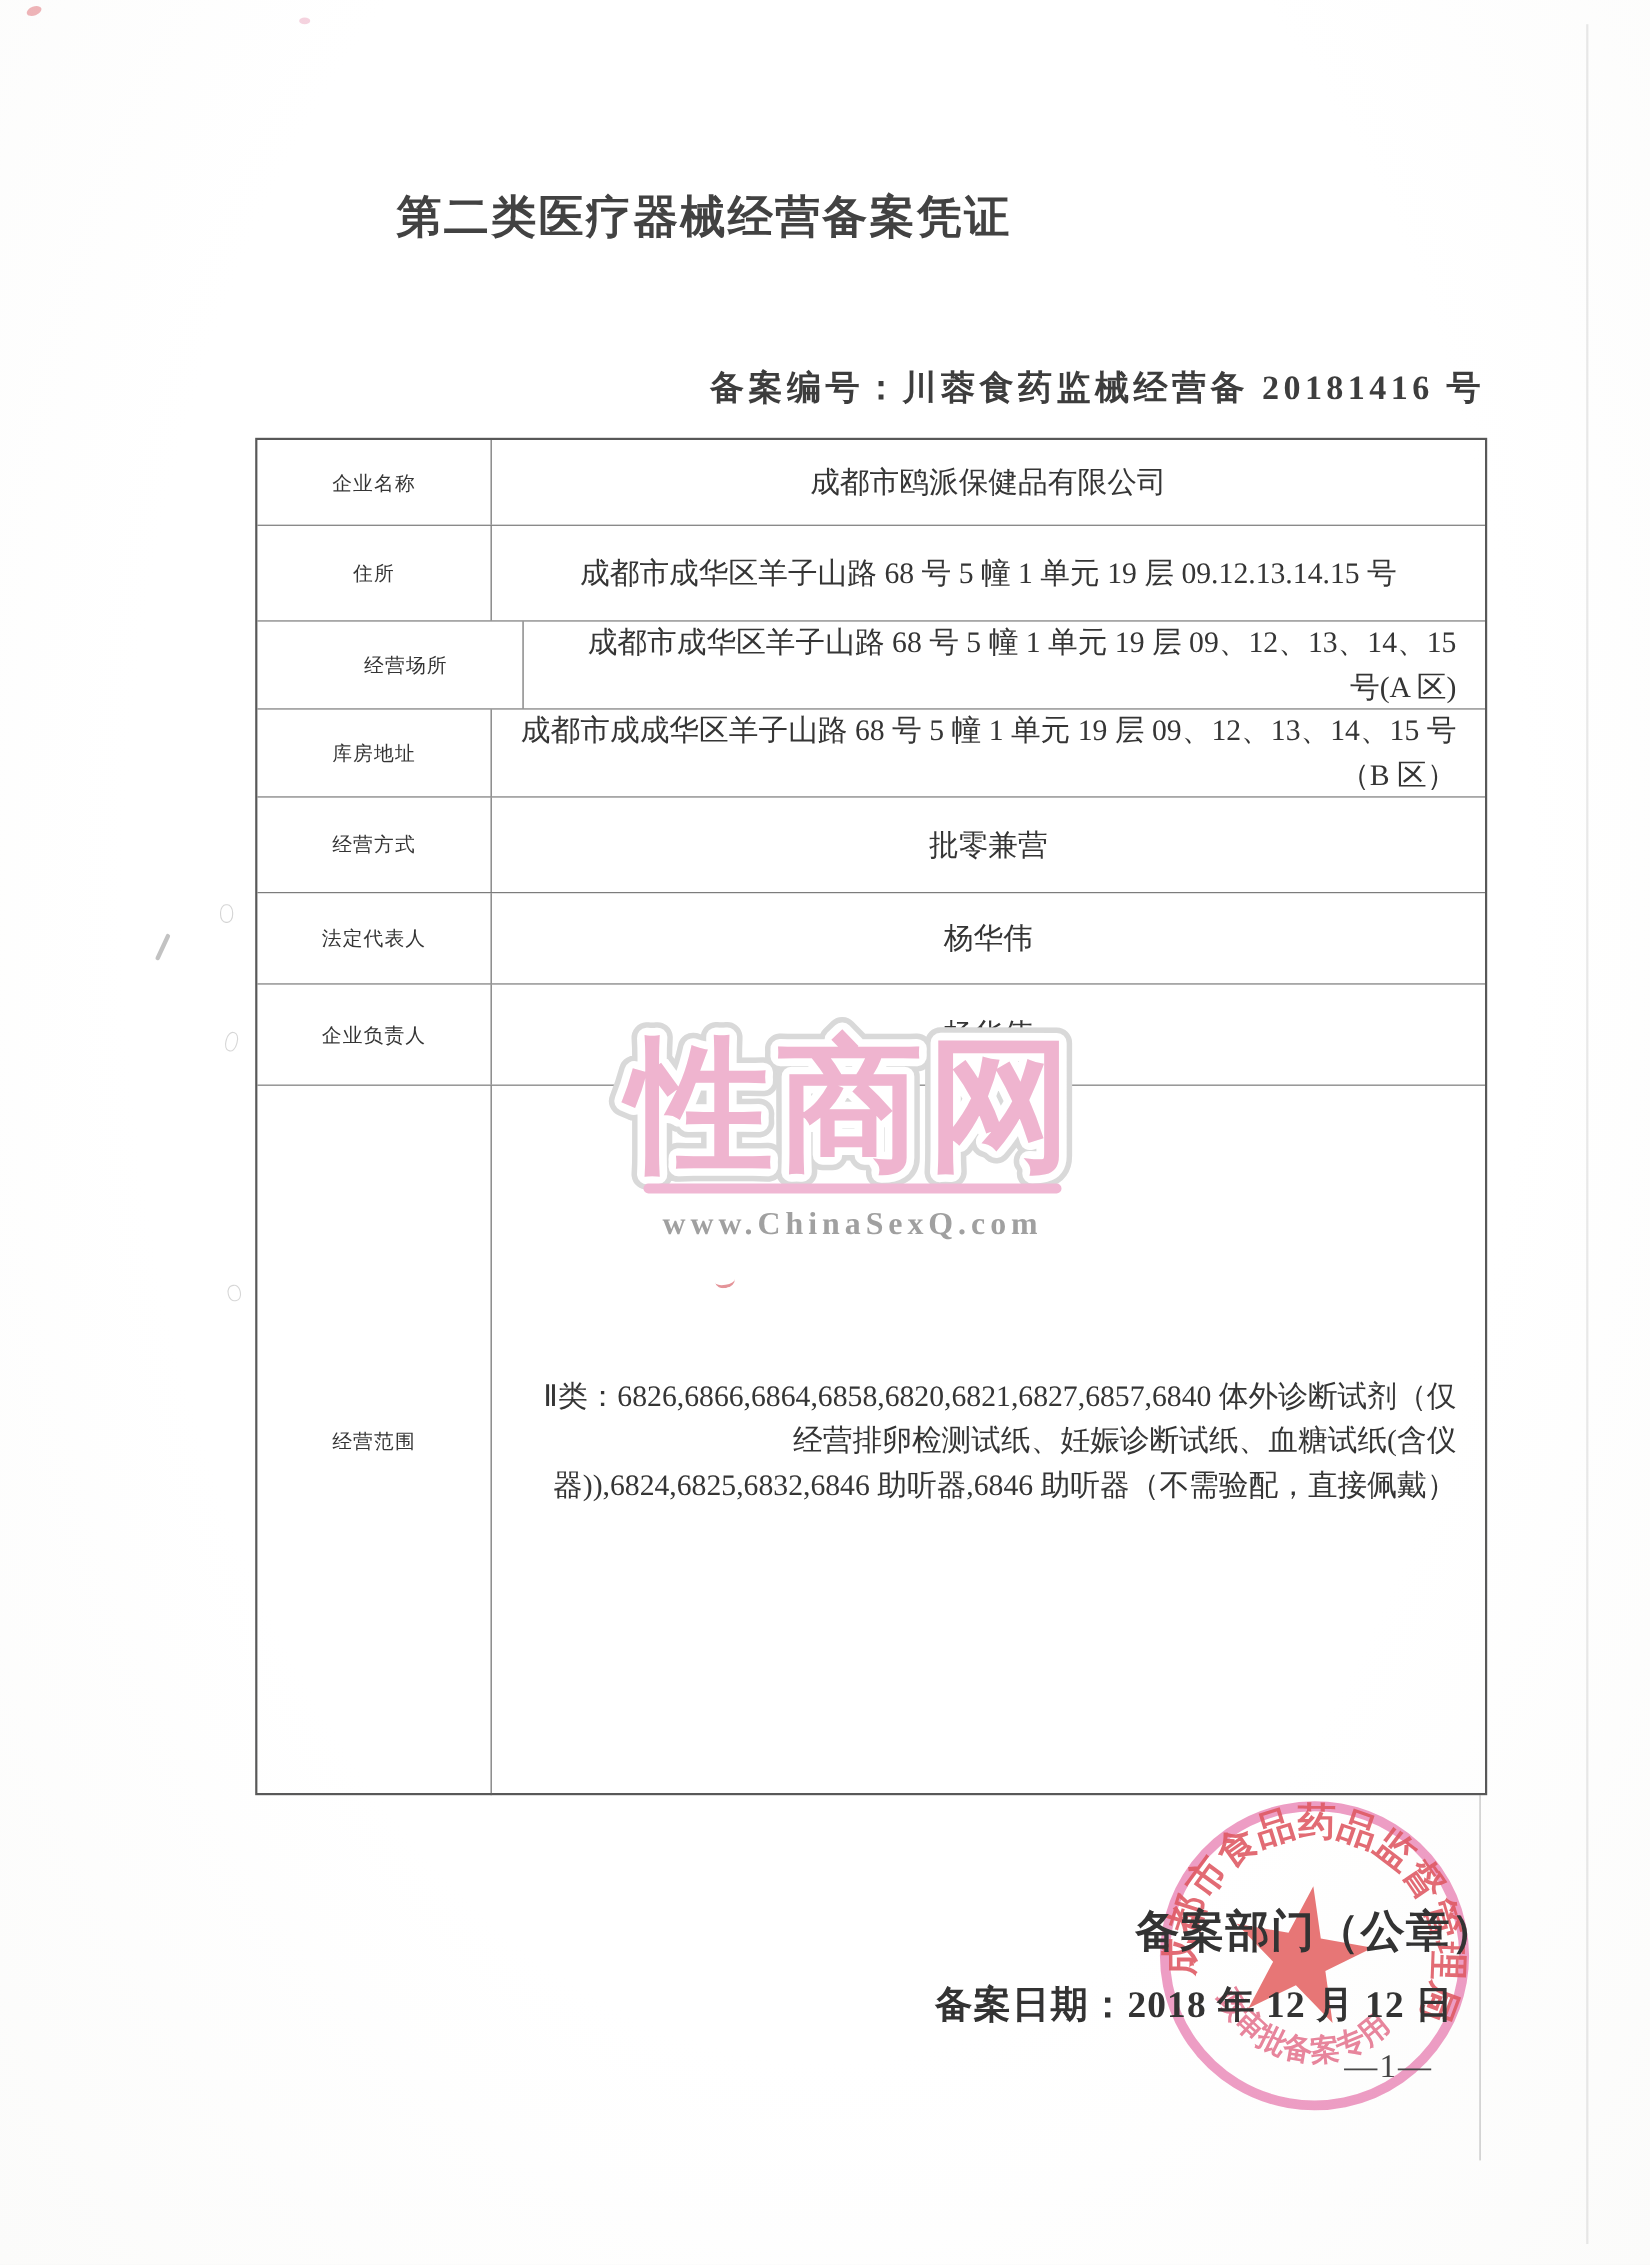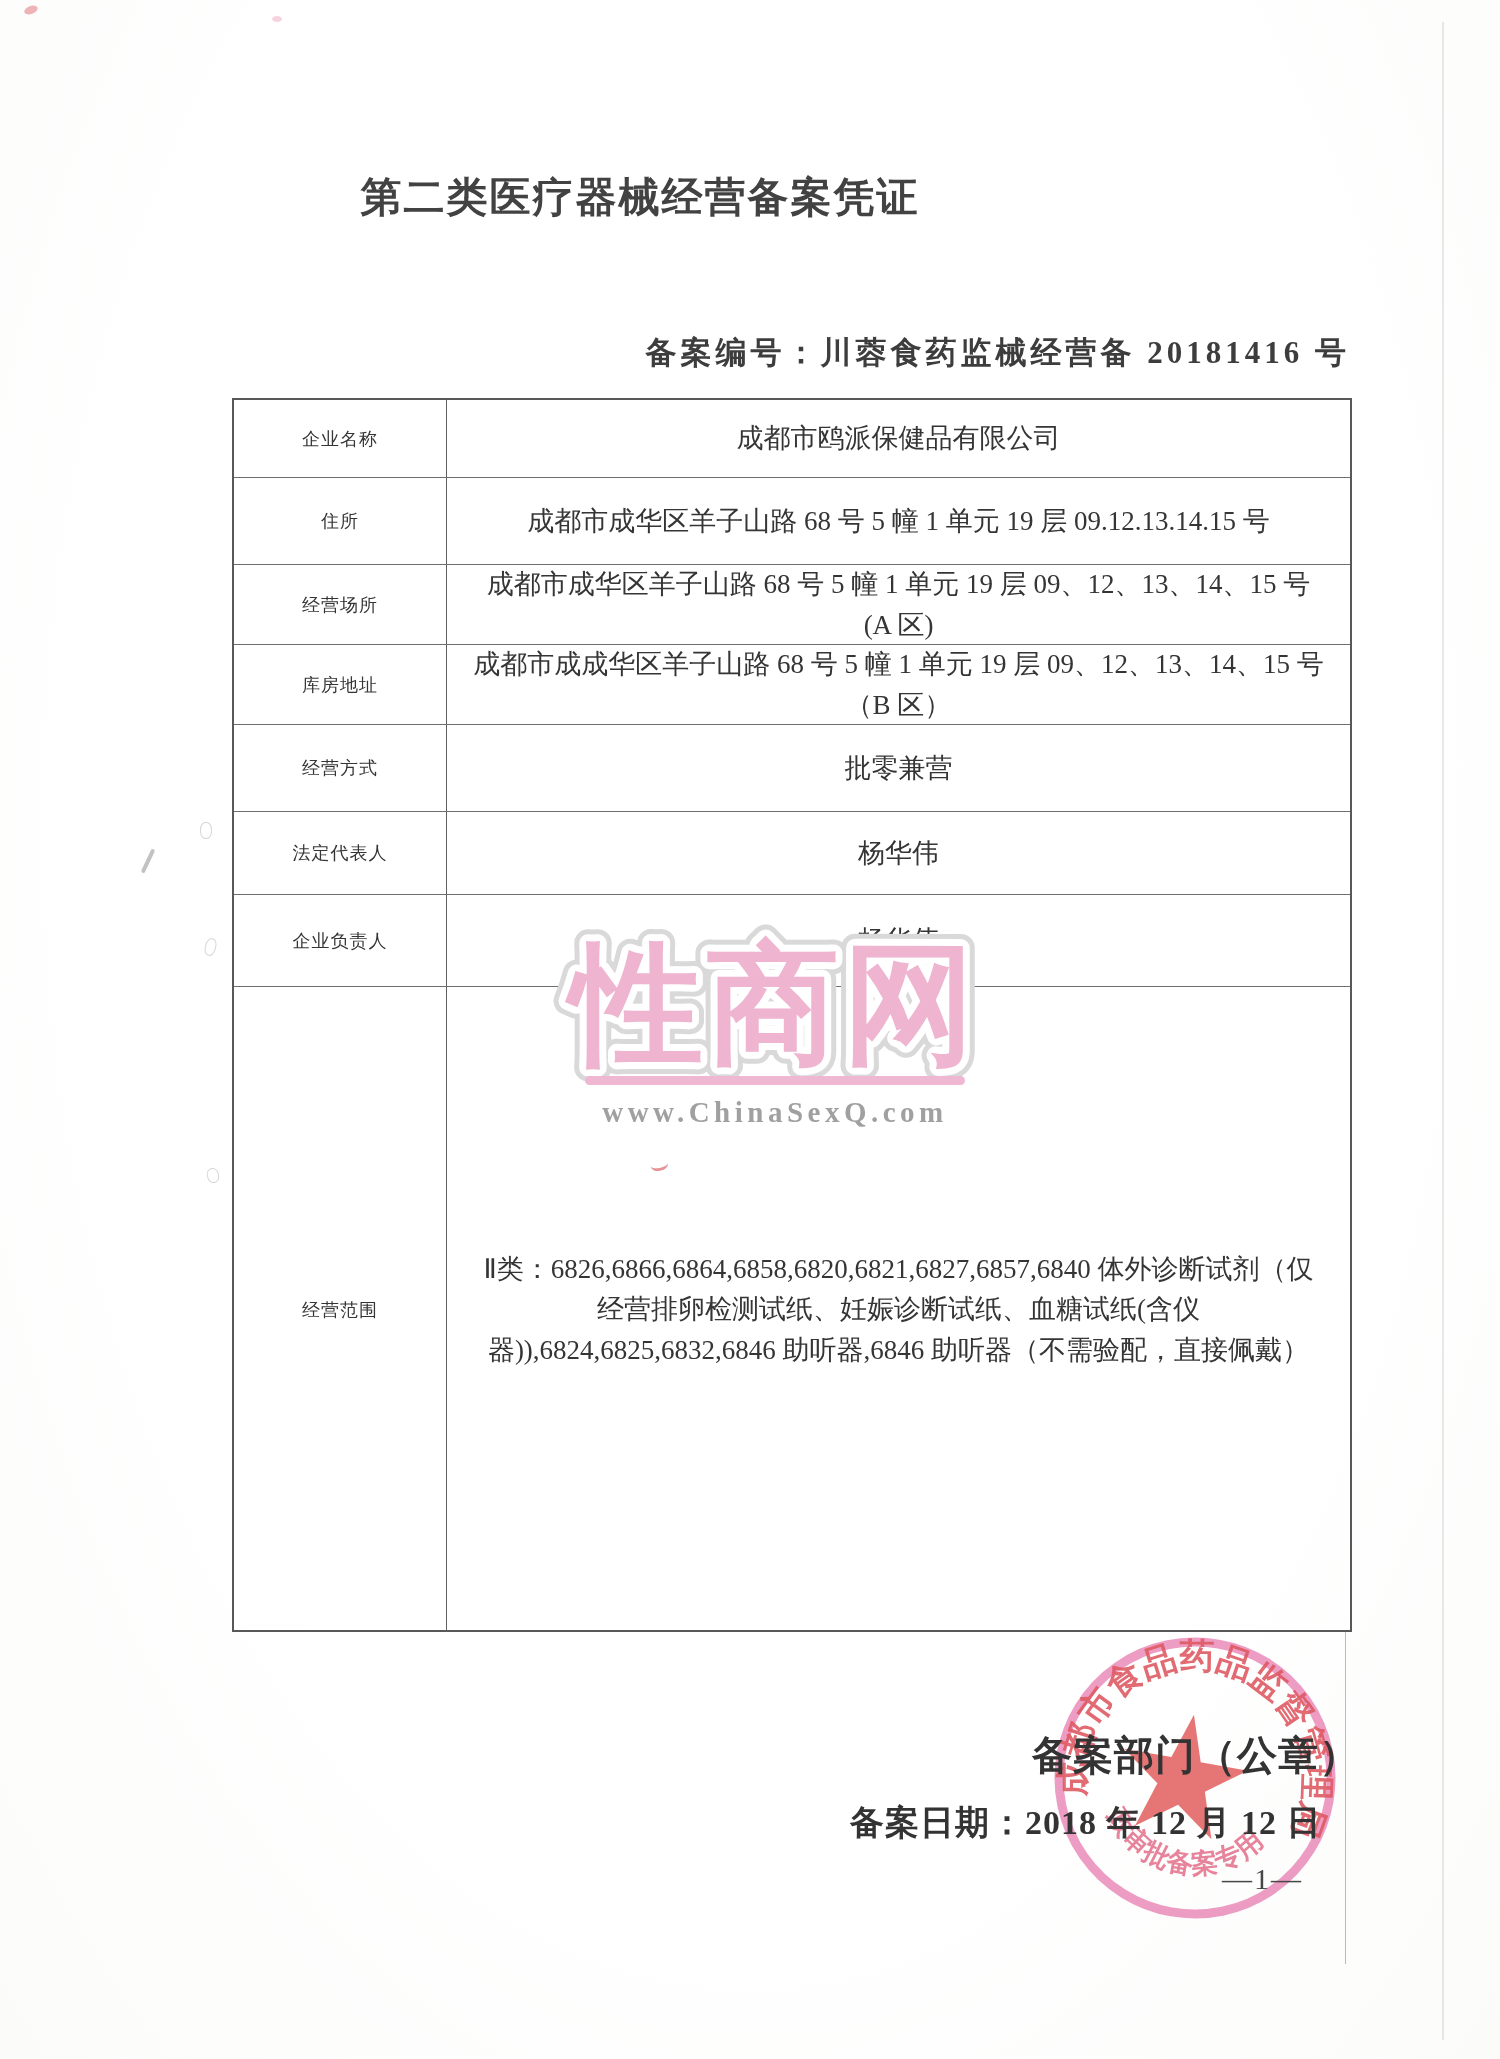--- a/index.html
+++ b/index.html
@@ -30,21 +30,21 @@
   }
   .t-row{display:flex;border-bottom:1px solid #6e6e6e;box-sizing:border-box;flex:none;}
   .t-row.last{border-bottom:none;}
   .cell-label{
     width:213px;border-right:1px solid #606060;box-sizing:border-box;
     display:flex;align-items:center;justify-content:center;
     font-size:18px;color:#353535;letter-spacing:1px;flex:none;
   }
   .cell-value{
     flex:1;display:flex;align-items:center;justify-content:center;
-    font-size:27px;color:#353535;text-align:center;
+    font-size:27px;color:#353535;text-align:right;
     padding:0 26px;box-sizing:border-box;line-height:1.5;
   }
   .watermark{position:absolute;left:540px;top:900px;z-index:4;}
   .footer-text{position:absolute;z-index:7;font-weight:700;color:#333;}
   .dept-line{top:1728px;left:1032px;font-size:40px;letter-spacing:1px;}
   .date-line{top:1800px;left:850px;font-size:34px;letter-spacing:1px;}
   .page-number{top:1862px;left:1222px;font-size:30px;font-weight:400;color:#474747;letter-spacing:2px;}
   .stamp{position:absolute;left:1035px;top:1612px;z-index:6;}
   .artifact{position:absolute;z-index:1;}
   .a-red-top{left:24px;top:6px;width:14px;height:8px;background:rgba(215,70,80,.40);border-radius:50%;transform:rotate(-20deg);}
@@ -68,21 +68,21 @@
 
   <div class="cert-table">
     <div class="t-row" style="height:78px;">
       <div class="cell-label">企业名称</div>
       <div class="cell-value">成都市鸥派保健品有限公司</div>
     </div>
     <div class="t-row" style="height:87px;">
       <div class="cell-label">住所</div>
       <div class="cell-value">成都市成华区羊子山路 68 号 5 幢 1 单元 19 层 09.12.13.14.15 号</div>
     </div>
-    <div class="t-row" style="height:80px;">
+    <div class="t-row" style="height:80px;padding-left:29px;">
       <div class="cell-label">经营场所</div>
       <div class="cell-value">成都市成华区羊子山路 68 号 5 幢 1 单元 19 层 09、12、13、14、15 号(A 区)</div>
     </div>
     <div class="t-row" style="height:80px;">
       <div class="cell-label">库房地址</div>
       <div class="cell-value">成都市成成华区羊子山路 68 号 5 幢 1 单元 19 层 09、12、13、14、15 号（B 区）</div>
     </div>
     <div class="t-row" style="height:87px;font-family:Liberation Serif, serif;">
       <div class="cell-label">经营方式</div>
       <div class="cell-value">批零兼营</div>

